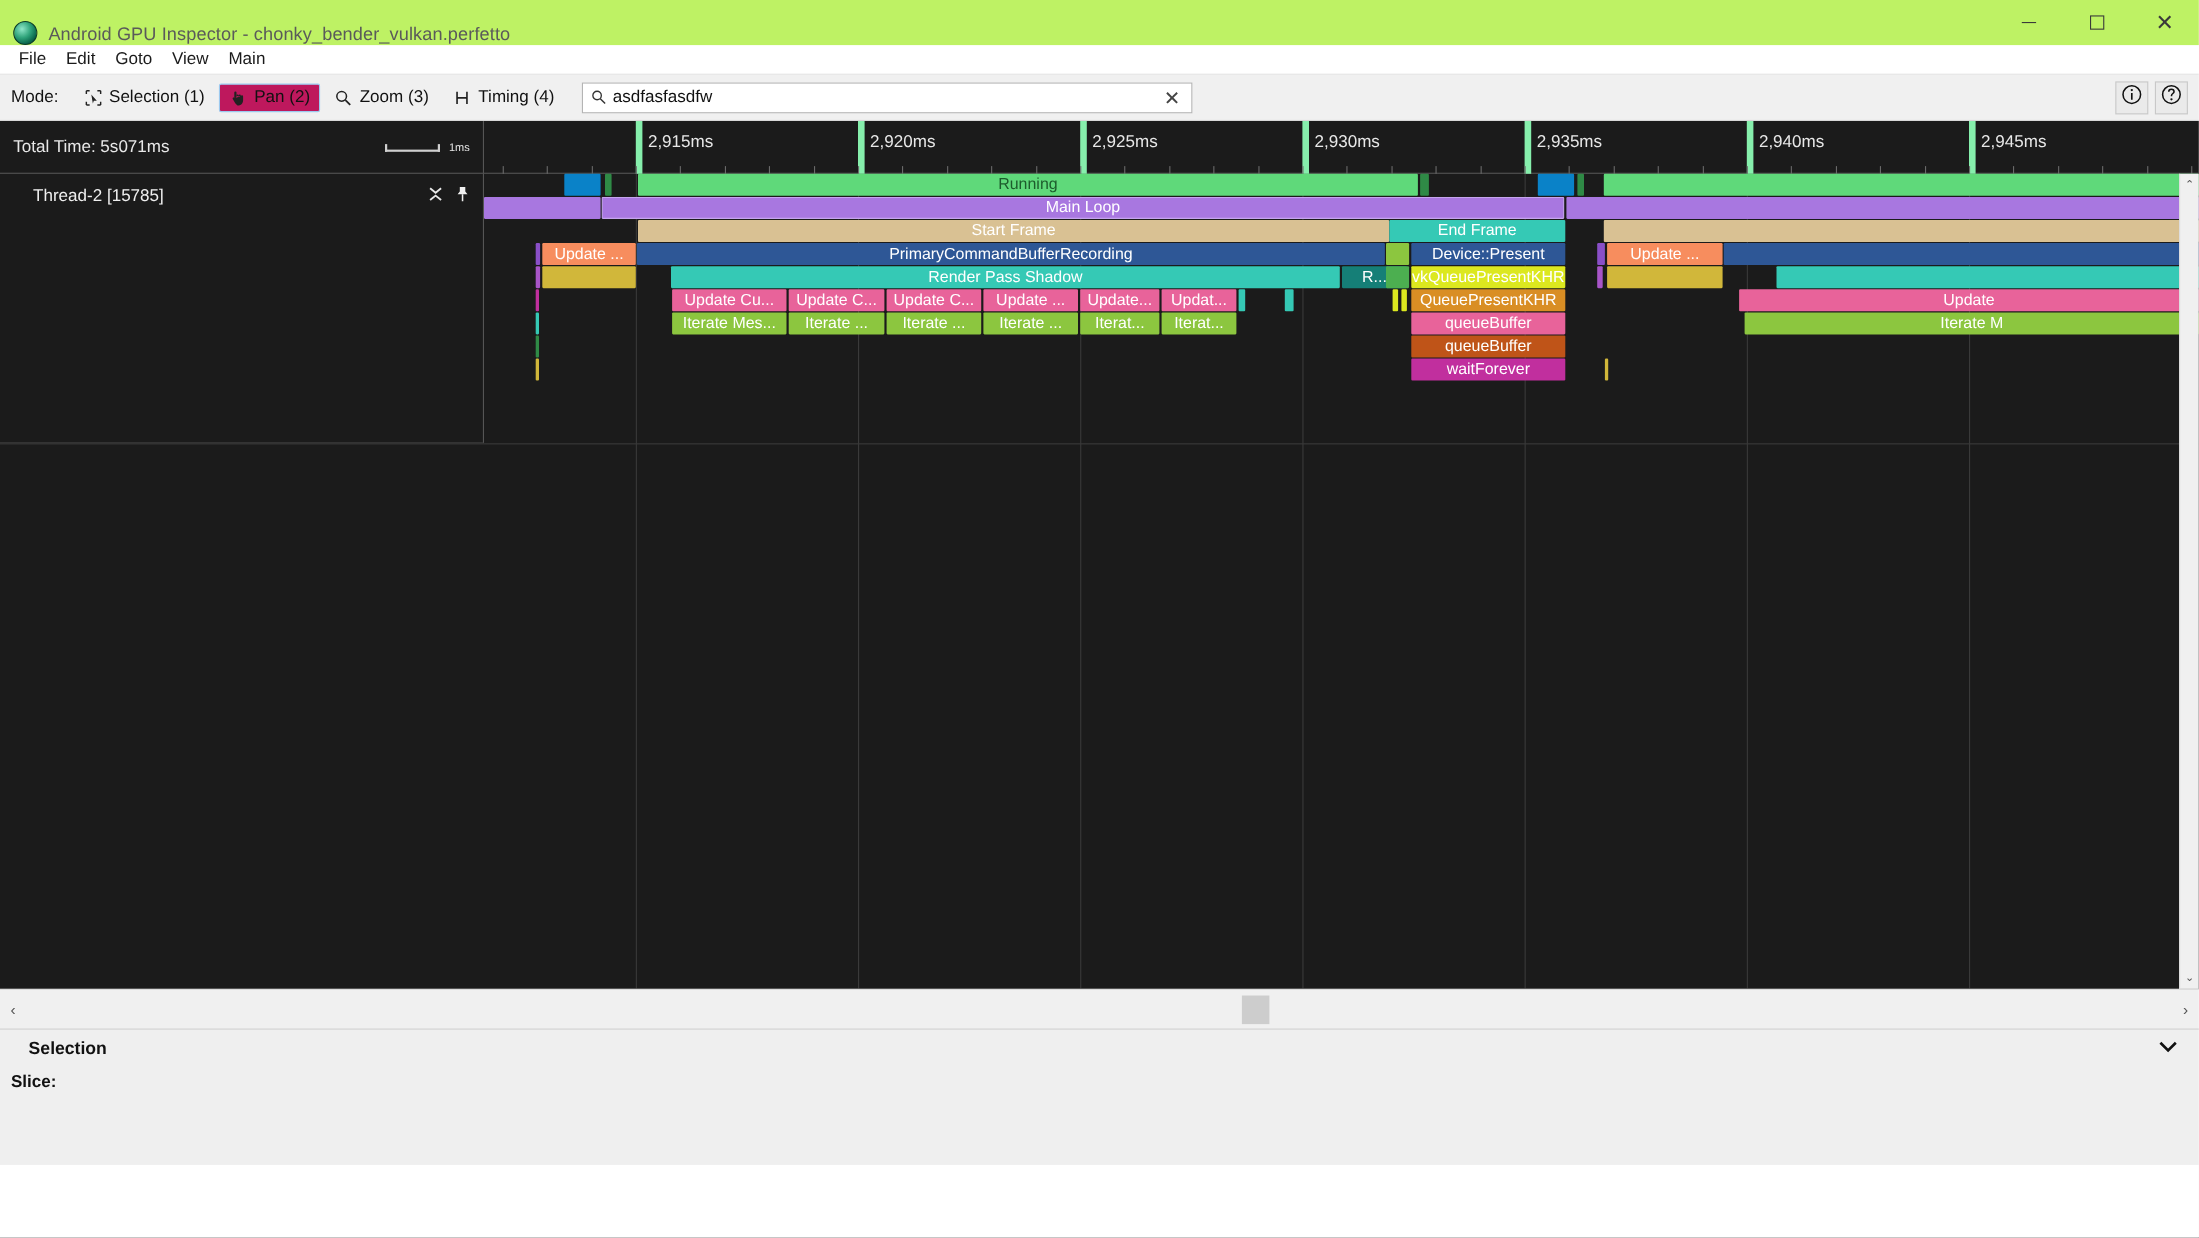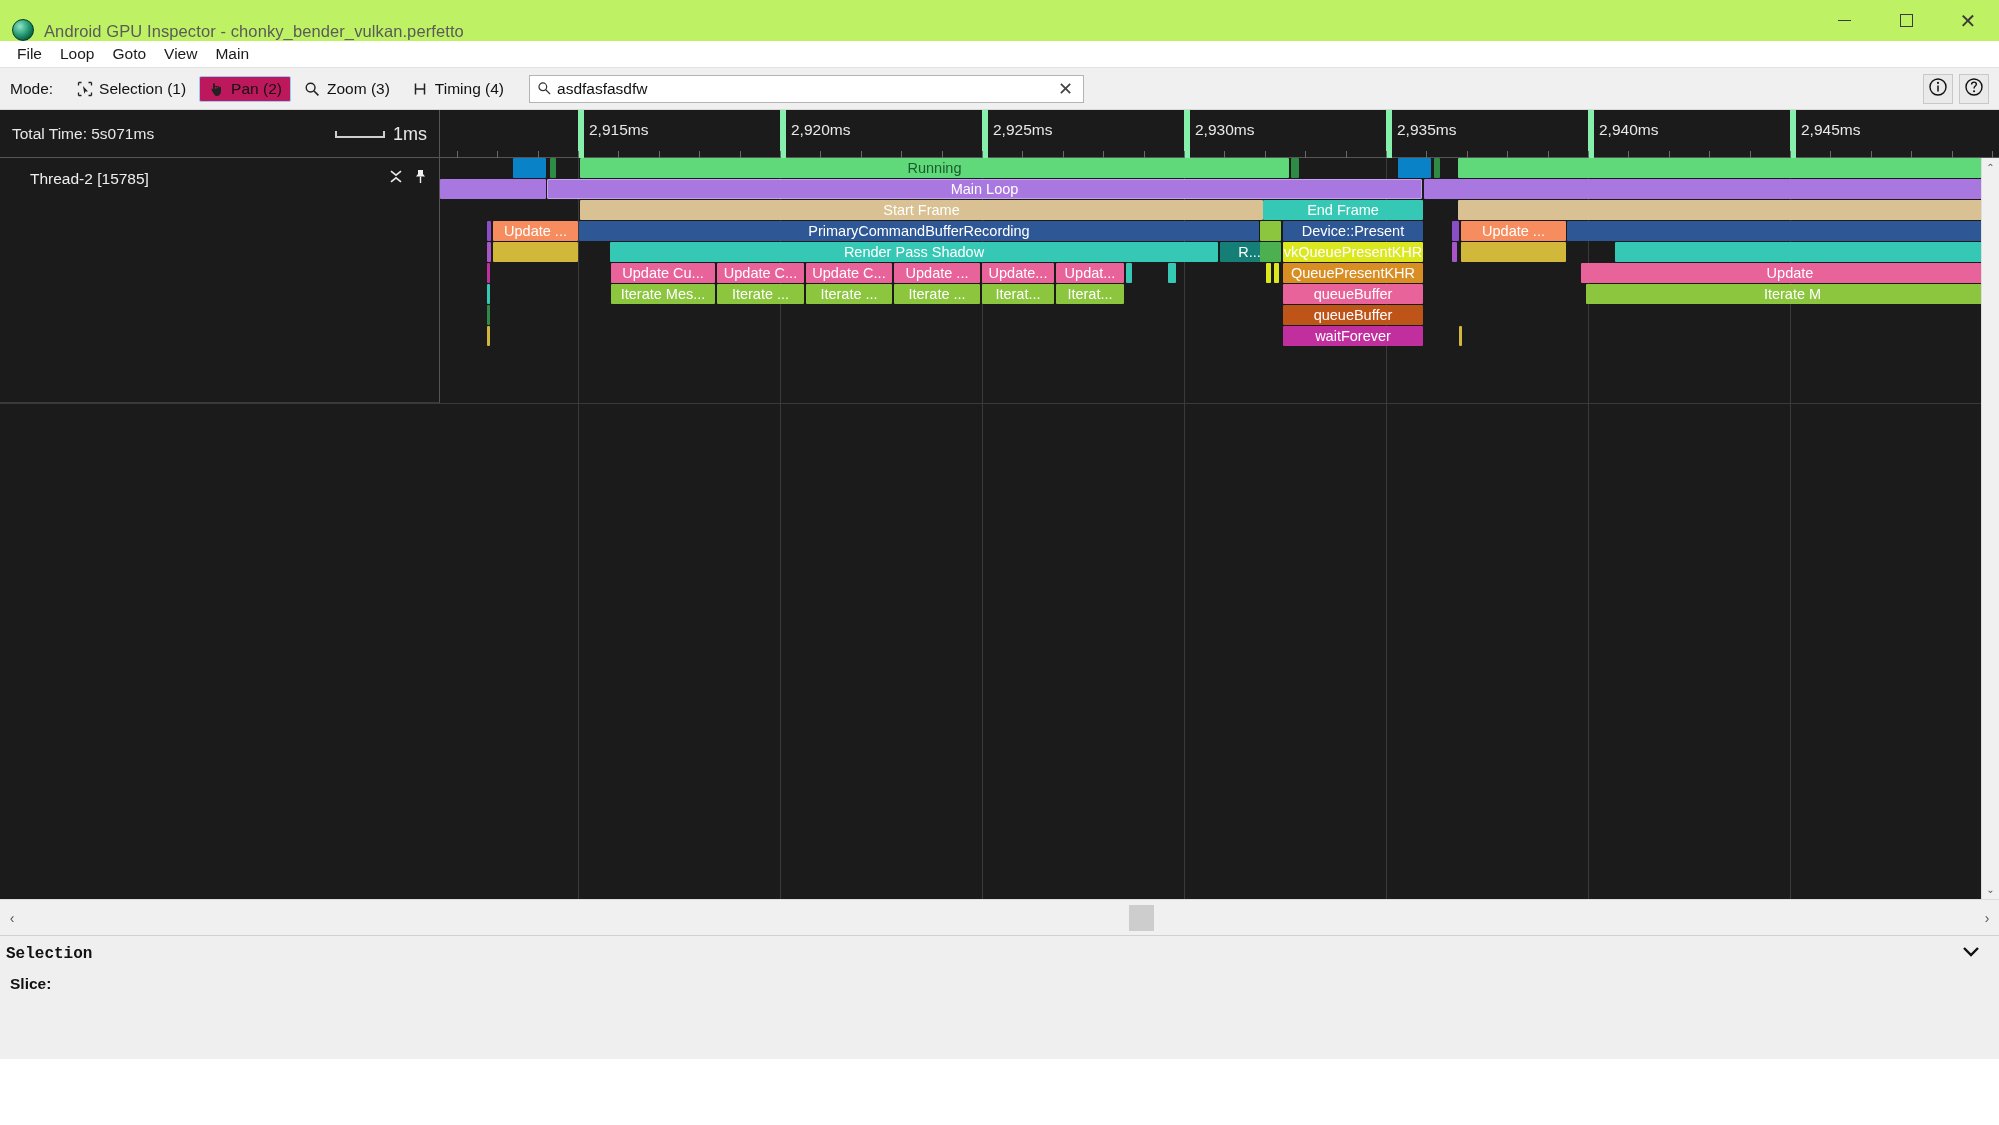--- a/index.html
+++ b/index.html
@@ -101,21 +101,21 @@
   }
   .total-time { font-size: 15.5px; color: #e8e8e8; margin-left: 12px; }
   .scale-bar {
     position: absolute; right: 12px; display: flex; align-items: center; gap: 8px;
   }
   .scale-line {
     width: 50px; height: 7px;
     border-left: 2px solid #cfcfcf; border-right: 2px solid #cfcfcf;
     border-bottom: 2px solid #cfcfcf;
   }
-  .scale-txt { font-size: 18px; color: #e8e8e8; }
+  .scale-txt { font-size: 10px; color: #e8e8e8; }
 
   .ruler-ticks { position: absolute; left: 440px; top: 0; right: 0; height: 48px; }
   .tick-major {
     position: absolute; top: 0; height: 48px;
     border-left: 6px solid #86efac;
   }
   .tick-major span {
     position: absolute; left: 5px; top: 11px;
     font-size: 15.5px; color: #e8e8e8; white-space: nowrap;
   }
@@ -166,21 +166,21 @@
   }
 
   
   .bottom {
     background: #efefef; position: relative;
     border-top: 1px solid #d0d0d0;
     height: 124px;
   }
   .sel-header {
     height: 36px; display: flex; align-items: center;
-    padding-left: 6px; position: relative; font-family: Liberation Mono, monospace;
+    padding-left: 26px; position: relative;
   }
   .sel-title { font-size: 16px; font-weight: bold; color: #111; }
   .chevron { position: absolute; right: 18px; top: 9px; color: #111; }
   .slice-label { font-size: 15.5px; font-weight: bold; color: #111; padding-left: 10px; margin-top: 3px; }
   .kv { display: flex; padding-left: 10px; margin-top: 10px; font-size: 15.5px; color: #111; }
   .kv .k { width: 78px; }
   .statusbar {
     position: absolute; left: 0; right: 0; bottom: 0; height: 30px;
     background: #efefef; border-top: 1px solid #d8d8d8;
     display: flex; align-items: center; padding: 0 10px;
@@ -212,21 +212,21 @@
         <div class="glyph-max"></div>
       </div>
     <div class="win-btn close">
         <div class="glyph-close">✕</div>
       </div>
   </div>
 </div>
 
 <div class="menubar">
   <div class="menu-item">File</div>
-  <div class="menu-item">Loop</div>
+  <div class="menu-item">Edit</div>
   <div class="menu-item">Goto</div>
   <div class="menu-item">View</div>
   <div class="menu-item">Main</div>
 </div>
 
 <div class="toolbar">
   <div class="mode-label">Mode:</div>
 
   <div class="mode-btn">
     <span class="mi">

